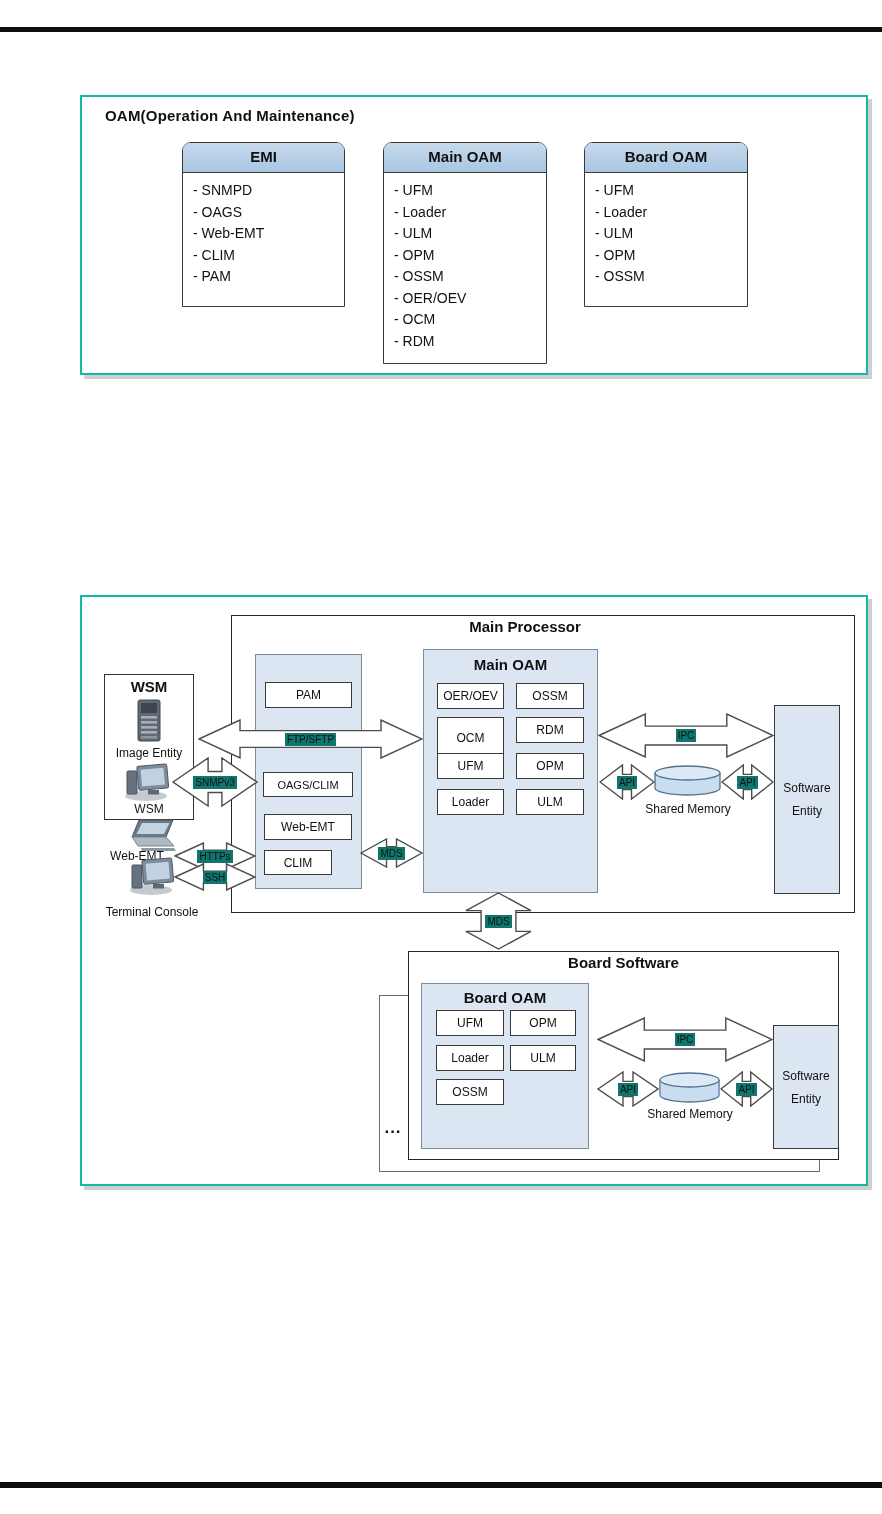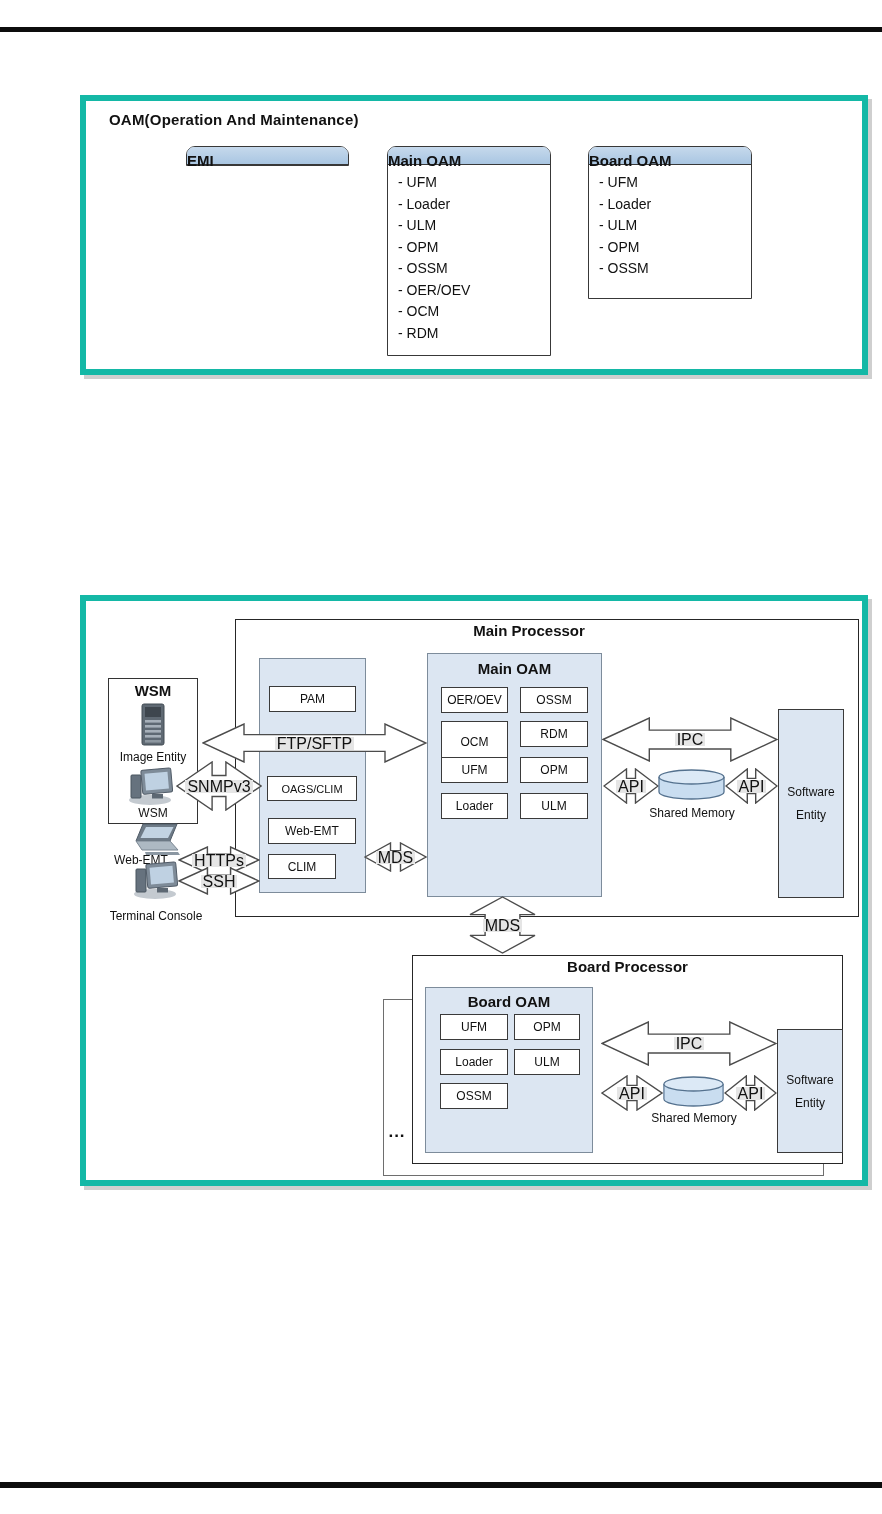--- a/index.html
+++ b/index.html
@@ -1,55 +1,62 @@
 <!DOCTYPE html>
 <html style="--header-blue: #a9c6e2; --panel-blue: #dce6f2; --cylinder-blue: #c9ddf0; --rule-black: #0d0d0d;"><head>
 <meta charset="utf-8">
 <style>
   *{margin:0;padding:0;box-sizing:border-box}
   html,body{width:882px;height:1514px}
   body{position:relative;background:#fff;font-family:"Liberation Sans","DejaVu Sans",sans-serif;color:#111;overflow:hidden}
   .abs{position:absolute}
   .rule{left:0;width:882px;background:var(--rule-black,#0d0d0d)}
-  .figure{border:6px solid #14b8a6;background:#fff;box-shadow:4px 4px 0 #cfcfcf}
+  .figure{border:2px solid #14b8a6;background:#fff;box-shadow:4px 4px 0 #cfcfcf}
   .fig1-title{font-weight:bold;font-size:15px;letter-spacing:.2px}
   .tbl{border:1.6px solid #383838;border-radius:9px 9px 0 0;background:#fff}
-  .tbl-h{height:18px;line-height:28px;text-align:left;font-weight:bold;font-size:15px;
+  .tbl-h{height:30px;line-height:28px;text-align:center;font-weight:bold;font-size:15px;
          border-bottom:1.6px solid #383838;border-radius:7px 7px 0 0;
          background:linear-gradient(#c6d9ec,var(--header-blue,#a9c6e2))}
   .tbl-b{padding:7px 0 0 10px}
   .tbl-i{font-size:14px;line-height:21.5px;white-space:pre}
   .proc{border:1.7px solid #262626;background:#fff}
   .proc-title{font-weight:bold;font-size:15px;text-align:center}
   .panel{background:var(--panel-blue,#dce6f2);border:1px solid #7d8c9b}
   .panel-title{font-weight:bold;font-size:15px;text-align:center}
   .mod{background:#fff;border:1.4px solid #3a3a3a;display:flex;align-items:center;justify-content:center;font-size:12px;white-space:nowrap}
   .sebox{background:var(--panel-blue,#dce6f2);border:1.4px solid #3a3a3a;display:flex;flex-direction:column;align-items:center;justify-content:center;gap:9px;font-size:12px}
   .wsmbox{background:#fff;border:1.5px solid #333}
   .wsm-title{font-weight:bold;font-size:15px;text-align:center}
   .small-label{font-size:12px;text-align:center;white-space:nowrap}
   .arrow{display:flex;align-items:center;justify-content:center}
   .arrow svg{position:absolute;left:0;top:0}
-  .arrow-label{position:relative;font-size:16px;line-height:13px;background:#e5e5e5;padding:0 2px;white-space:nowrap}
+  .arrow-label{position:relative;font-size:10px;line-height:13px;background:#0f766e;padding:0 2px;white-space:nowrap}
   .cyl svg{display:block}
   .ellipsis{font-size:17px;font-weight:bold;letter-spacing:1px;line-height:14px}
   .icon svg{display:block}
 </style>
 </head>
 <body>
 
 <div class="abs rule" style="top:27px;height:5px"></div>
 <div class="abs rule" style="top:1482px;height:6px"></div>
 
 <div class="abs figure" style="left:80px;top:95px;width:788px;height:280px">
 
   <div class="abs fig1-title" style="left:23px;top:10px">OAM(Operation And Maintenance)</div>
 
   <div class="abs tbl" style="left:100px;top:45px;width:163px">
     <div class="tbl-h">EMI</div>
+    <div class="tbl-b" style="height:133px">
+      <div class="tbl-i">- SNMPD</div>
+      <div class="tbl-i">- OAGS</div>
+      <div class="tbl-i">- Web-EMT</div>
+      <div class="tbl-i">- CLIM</div>
+      <div class="tbl-i">- PAM</div>
+    </div>
   </div>
 
   <div class="abs tbl" style="left:301px;top:45px;width:164px">
     <div class="tbl-h">Main OAM</div>
     <div class="tbl-b" style="height:190px">
       <div class="tbl-i">- UFM</div>
       <div class="tbl-i">- Loader</div>
       <div class="tbl-i">- ULM</div>
       <div class="tbl-i">- OPM</div>
       <div class="tbl-i">- OSSM</div>
@@ -72,21 +79,21 @@
 </div>
 
 <div class="abs figure" style="left:80px;top:595px;width:788px;height:591px">
 
   <div class="abs proc" style="left:149px;top:18px;width:624px;height:298px"></div>
   <div class="abs proc-title" style="left:149px;top:21px;width:588px">Main Processor</div>
 
   <div class="abs" style="left:297px;top:398px;width:441px;height:177px;border:1.2px solid #6e6e6e;background:#fff"></div>
 
   <div class="abs proc" style="left:326px;top:354px;width:431px;height:209px"></div>
-  <div class="abs proc-title" style="left:326px;top:357px;width:431px">Board Processor</div>
+  <div class="abs proc-title" style="left:326px;top:357px;width:431px">Board Software</div>
   <div class="abs ellipsis" style="left:291px;top:524px;width:40px;text-align:center">...</div>
 
   <div class="abs wsmbox" style="left:22px;top:77px;width:90px;height:146px"></div>
   <div class="abs wsm-title" style="left:22px;top:81px;width:90px">WSM</div>
 
   <div class="abs icon" style="left:49px;top:101px">
     <svg width="36" height="46" viewBox="0 0 36 46">
       <rect x="7" y="2" width="22" height="41" rx="2" fill="#5f6973" stroke="#434c55" stroke-width="1"></rect>
       <rect x="10" y="5" width="16" height="10" fill="#3e464e"></rect>
       <rect x="10" y="18" width="16" height="2.6" fill="#a7b0b9"></rect>

